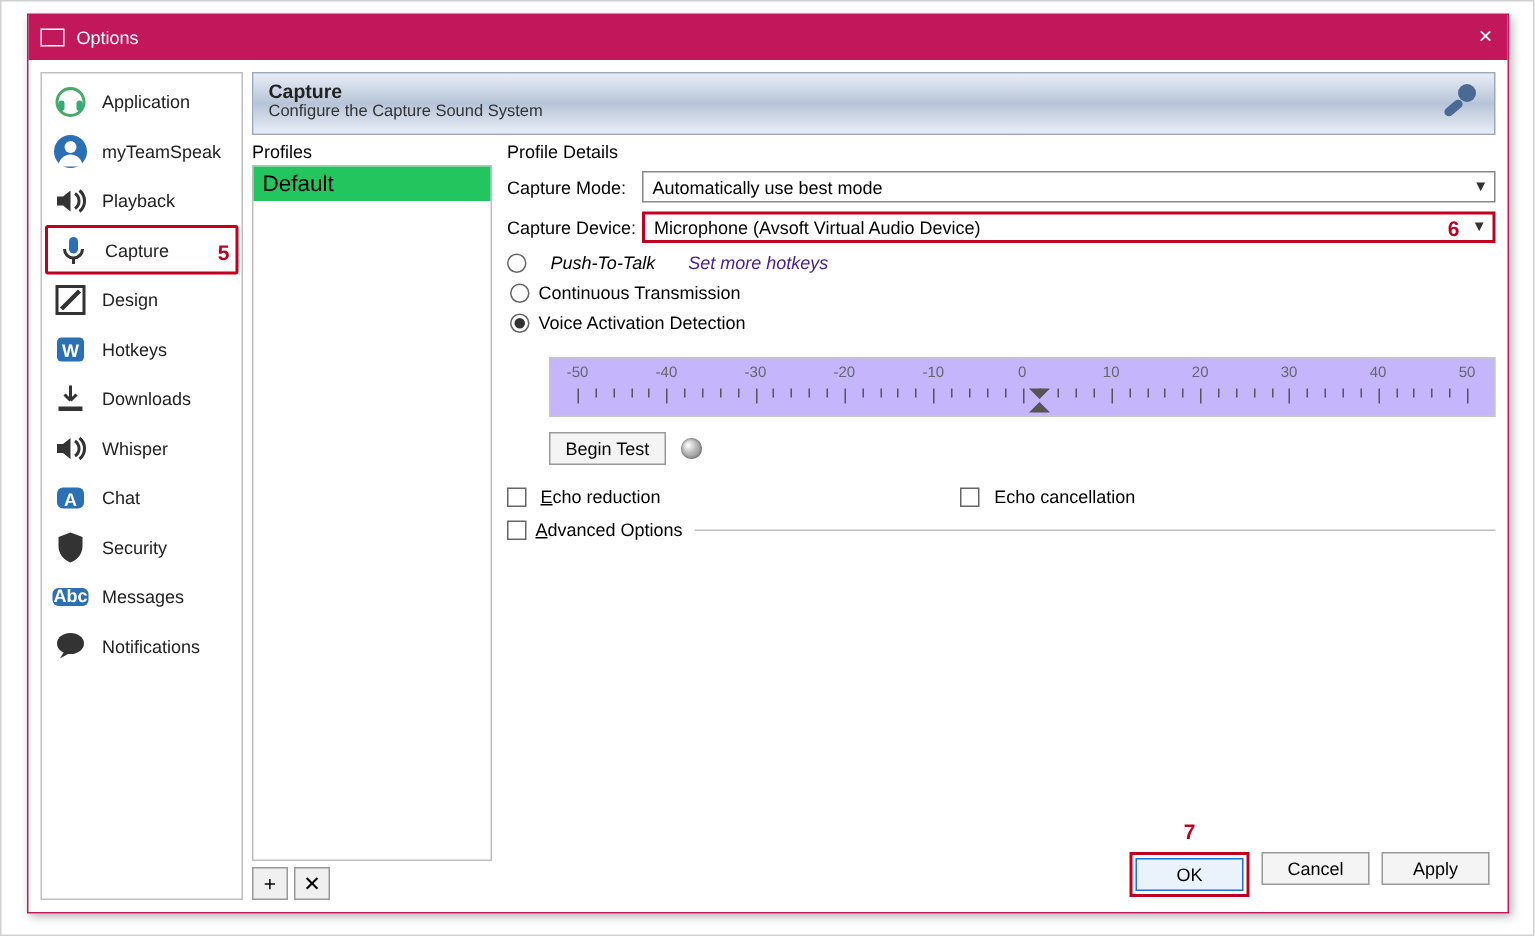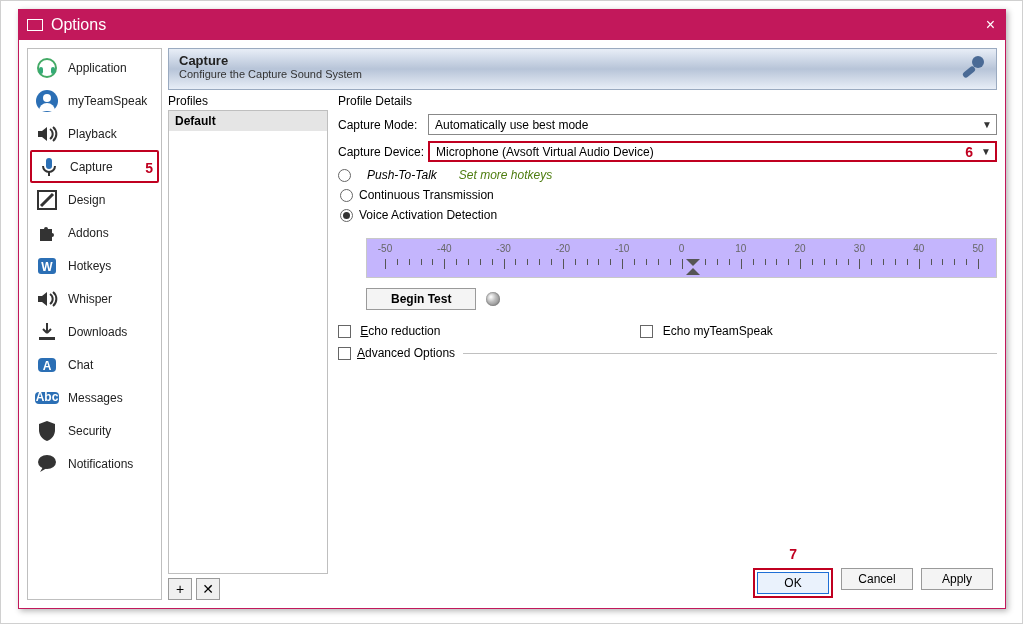--- a/index.html
+++ b/index.html
@@ -3,21 +3,21 @@
 <meta charset="utf-8">
 <style>
 * { box-sizing: border-box; margin: 0; padding: 0; font-family: "Segoe UI", Tahoma, sans-serif; font-size: 12px; }
 body { background: #fff; }
 
 .outer-frame { border: 1px solid #d0d0d0; width: 1023px; height: 624px; position: relative; background: #fff; }
 
 .window { position: absolute; left: 17px; top: 8px; width: 988px; height: 600px; border: 1px solid #c2185b; box-shadow: 2px 2px 6px rgba(0,0,0,0.3); background: #fff; }
 
 .titlebar { height: 30px; background: #c2185b; color: #fff; display: flex; align-items: center; padding: 0 8px; position: relative; }
-.titlebar .title-text { margin-left: 8px; font-size: 16px; }
+.titlebar .title-text { margin-left: 8px; font-size: 12px; }
 .titlebar .app-icon { width: 16px; height: 12px; border: 1.5px solid #fff; display: inline-block; }
 .titlebar .close-x { position: absolute; right: 10px; top: 6px; font-size: 16px; cursor: pointer; }
 
 .body-area { display: flex; height: calc(100% - 30px); padding: 8px; gap: 6px; }
 
 .sidebar { width: 135px; border: 1px solid #bfbfbf; background: #fff; padding: 2px; }
 .sidebar-item { display: flex; align-items: center; gap: 8px; height: 33px; padding-left: 4px; cursor: pointer; border-radius: 2px; }
 .sidebar-item.selected { border: 2px solid #c00020; }
 .sidebar-item .lbl { font-size: 12px; color: #222; }
 .sidebar-item .ico { width: 26px; height: 26px; display: flex; align-items: center; justify-content: center; }
@@ -27,49 +27,49 @@
 .header-banner { height: 42px; background: linear-gradient(#e8eef7, #b7c4d8, #e8eef7); border: 1px solid #9aaac0; padding: 4px 10px; position: relative; }
 .header-banner .h1 { font-weight: bold; font-size: 13px; color: #222; }
 .header-banner .sub { font-size: 11px; color: #333; }
 .header-banner .hdr-icon { position: absolute; right: 8px; top: 4px; }
 
 .content-row { display: flex; flex: 1; }
 
 .profiles-col { width: 160px; display: flex; flex-direction: column; }
 .profiles-col .label-row { font-size: 12px; padding: 4px 0 2px 0; }
 .profiles-list { border: 1px solid #bfbfbf; flex: 1; background: #fff; }
-.profile-item { background: #e5e5e5; font-weight: bold; padding: 3px 6px; font-size: 12px;}
+.profile-item { background: #22c55e; font-weight: normal; padding: 3px 6px; font-size: 15px;}
 .profiles-buttons { display: flex; gap: 4px; padding-top: 4px; }
 .sq-btn { width: 24px; height: 22px; border: 1px solid #9a9a9a; background: #f0f0f0; display: flex; align-items: center; justify-content: center; font-size: 14px; cursor: pointer; }
 
 .details-col { flex: 1; padding-left: 10px; display: flex; flex-direction: column; }
 .details-col .label-row { font-size: 12px; padding: 4px 0 6px 0; }
 .form-row { display: flex; align-items: center; margin-bottom: 6px; }
 .form-row .flabel { width: 90px; font-size: 12px; }
 .dropdown { flex: 1; border: 1px solid #888; height: 21px; display: flex; align-items: center; padding: 0 6px; position: relative; background: #fff; cursor: pointer; }
 .dropdown .dd-arrow { position: absolute; right: 4px; font-size: 10px; color: #333; }
 .dropdown.highlighted { border: 2px solid #c00020; }
 
 .radio-row { display: flex; align-items: center; margin-bottom: 6px; padding-left: 2px; }
 .radio { width: 13px; height: 13px; border: 1px solid #666; border-radius: 50%; margin-right: 6px; display: inline-flex; align-items: center; justify-content: center; }
 .radio.checked::after { content: ""; width: 7px; height: 7px; background: #333; border-radius: 50%; }
 .radio-label { font-size: 12px; }
 .ptt-row { display: flex; align-items: center; gap: 10px; margin-bottom: 6px; font-style: italic; }
 .hotkey-box { width: 230px; height: 20px; border: 1px solid #aaa; background: #eaeaea; color: #888; display: flex; align-items: center; justify-content: center; font-size: 11px; margin-left: 36px; }
-.link { color: #4d7c0f; font-size: 12px; cursor: pointer; margin-left: 12px; }
+.link { color: #4c1d95; font-size: 12px; cursor: pointer; margin-left: 12px; }
 
 .slider-box { border: 1px solid #c8c8c8; background: #c4b5fd; height: 40px; margin: 10px 0 10px 28px; position: relative; }
 .slider-ticks { position: absolute; left: 18px; right: 18px; top: 4px; height: 32px; }
 .tick-label { position: absolute; top: 0; font-size: 10px; color: #666; transform: translateX(-50%); }
 .tick-line { position: absolute; top: 16px; width: 1px; background: #555; }
 .slider-handle { position: absolute; top: 14px; width: 18px; height: 14px; transform: translateX(-50%);}
 .slider-handle svg { display: block; }
 
 .begin-row { display: flex; align-items: center; gap: 10px; margin-left: 28px; margin-bottom: 14px; }
-.std-btn { border: 1px solid #9a9a9a; background: #f4f4f4; height: 22px; padding: 0 24px; font-size: 12px; cursor: pointer; font-weight: bold; }
+.std-btn { border: 1px solid #9a9a9a; background: #f4f4f4; height: 22px; padding: 0 10px; font-size: 12px; cursor: pointer; }
 .led { width: 14px; height: 14px; border-radius: 50%; background: radial-gradient(circle at 35% 35%, #fff, #bbb 40%, #777); box-shadow: inset 0 0 2px #555; }
 
 .checks-row { display: flex; align-items: center; gap: 200px; margin-left: 0; }
 .chk { width: 13px; height: 13px; border: 1px solid #666; display: inline-block; margin-right: 6px; vertical-align: middle; }
 .chk-label { font-size: 12px; }
 .adv-row { display: flex; align-items: center; margin-top: 8px; }
 .adv-line { flex: 1; height: 1px; background: #c0c0c0; margin-left: 8px; }
 
 .footer { display: flex; justify-content: flex-end; gap: 8px; padding: 10px 4px 2px 4px; position: relative;}
 .footer .btn { width: 72px; height: 22px; border: 1px solid #9a9a9a; background: #f4f4f4; font-size: 12px; cursor: pointer; }
@@ -140,78 +140,70 @@
                 <rect x="2" y="2" width="20" height="20" fill="#333"></rect>
                 <rect x="4" y="4" width="16" height="16" fill="#fff"></rect>
                 <line x1="6" y1="18" x2="18" y2="6" stroke="#333" stroke-width="3"></line>
               </svg>
         </span>
         <span class="lbl">Design</span>
       </div>
       <div class="sidebar-item">
         <span class="ico">
           <svg width="24" height="24">
-                <path d="M5 8h4a2 2 0 1 1 4 0h4v4a2 2 0 1 1 0 4v4H5z" fill="#333"></path>
-              </svg>
-        </span>
-        <span class="lbl">Addons</span>
-      </div>
-      <div class="sidebar-item">
-        <span class="ico">
-          <svg width="24" height="24">
                 <rect x="3" y="4" width="18" height="16" rx="3" fill="#2b6fb5"></rect>
                 <text x="12" y="17" text-anchor="middle" fill="#fff" font-size="12" font-weight="bold">W</text>
               </svg>
         </span>
         <span class="lbl">Hotkeys</span>
+      </div>
+      <div class="sidebar-item">
+        <span class="ico">
+          <svg width="24" height="24">
+                <path d="M12 3v10m0 0l-4-4m4 4l4-4" stroke="#333" stroke-width="2" fill="none"></path>
+                <path d="M4 17h16v3H4z" fill="#333"></path>
+              </svg>
+        </span>
+        <span class="lbl">Downloads</span>
       </div>
       <div class="sidebar-item">
         <span class="ico">
           <svg width="24" height="24">
                 <path d="M3 9h4l5-4v14l-5-4H3z" fill="#333"></path>
                 <path d="M15 7 a6 6 0 0 1 0 10" fill="none" stroke="#333" stroke-width="2"></path>
                 <path d="M18 5 a9 9 0 0 1 0 14" fill="none" stroke="#333" stroke-width="2"></path>
               </svg>
         </span>
         <span class="lbl">Whisper</span>
       </div>
       <div class="sidebar-item">
         <span class="ico">
           <svg width="24" height="24">
-                <path d="M12 3v10m0 0l-4-4m4 4l4-4" stroke="#333" stroke-width="2" fill="none"></path>
-                <path d="M4 17h16v3H4z" fill="#333"></path>
-              </svg>
-        </span>
-        <span class="lbl">Downloads</span>
-      </div>
-      <div class="sidebar-item">
-        <span class="ico">
-          <svg width="24" height="24">
                 <rect x="3" y="5" width="18" height="14" rx="4" fill="#2b6fb5"></rect>
                 <text x="12" y="17" text-anchor="middle" fill="#fff" font-size="12" font-weight="bold">A</text>
               </svg>
         </span>
         <span class="lbl">Chat</span>
+      </div>
+      <div class="sidebar-item">
+        <span class="ico">
+          <svg width="24" height="24">
+                <path d="M12 2l8 3v6c0 5-3 9-8 11-5-2-8-6-8-11V5z" fill="#333"></path>
+              </svg>
+        </span>
+        <span class="lbl">Security</span>
       </div>
       <div class="sidebar-item">
         <span class="ico">
           <svg width="26" height="24">
                 <rect x="1" y="6" width="24" height="12" rx="4" fill="#2b6fb5"></rect>
                 <text x="13" y="15" text-anchor="middle" fill="#fff" font-size="8" font-weight="bold">Abc</text>
               </svg>
         </span>
         <span class="lbl">Messages</span>
-      </div>
-      <div class="sidebar-item">
-        <span class="ico">
-          <svg width="24" height="24">
-                <path d="M12 2l8 3v6c0 5-3 9-8 11-5-2-8-6-8-11V5z" fill="#333"></path>
-              </svg>
-        </span>
-        <span class="lbl">Security</span>
       </div>
       <div class="sidebar-item">
         <span class="ico">
           <svg width="24" height="24">
                 <ellipse cx="12" cy="10" rx="9" ry="7" fill="#333"></ellipse>
                 <path d="M8 15l-3 5 7-4" fill="#333"></path>
               </svg>
         </span>
         <span class="lbl">Notifications</span>
       </div>
@@ -356,21 +348,21 @@
             <span class="led"></span>
           </div>
 
           <div class="checks-row">
             <span>
               <span class="chk"></span>
               <span class="chk-label"><span style="text-decoration:underline">E</span><span>cho reduction</span></span>
             </span>
             <span>
               <span class="chk"></span>
-              <span class="chk-label">Echo myTeamSpeak</span>
+              <span class="chk-label">Echo cancellation</span>
             </span>
           </div>
 
           <div class="adv-row">
             <span class="chk"></span>
             <span class="chk-label"><span style="text-decoration:underline">A</span><span>dvanced Options</span></span>
             <div class="adv-line"></div>
           </div>
 
           <div style="flex:1"></div>

